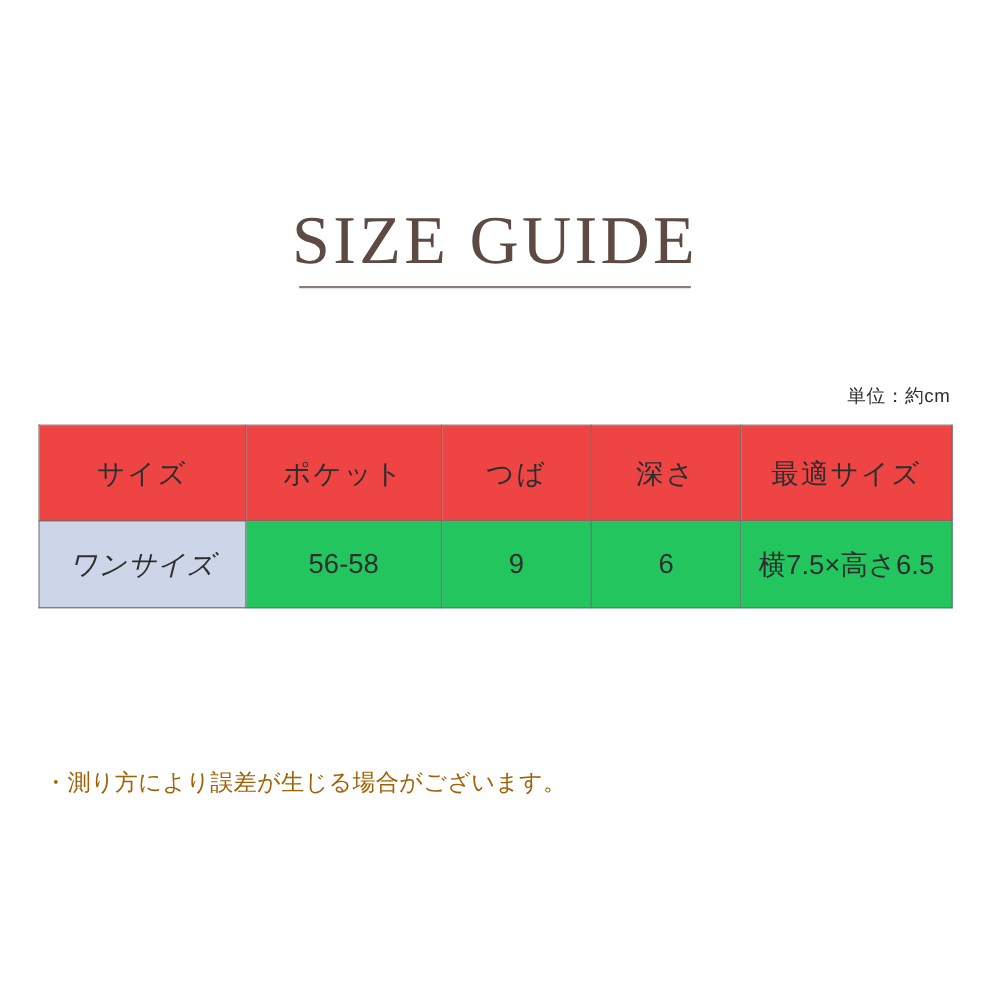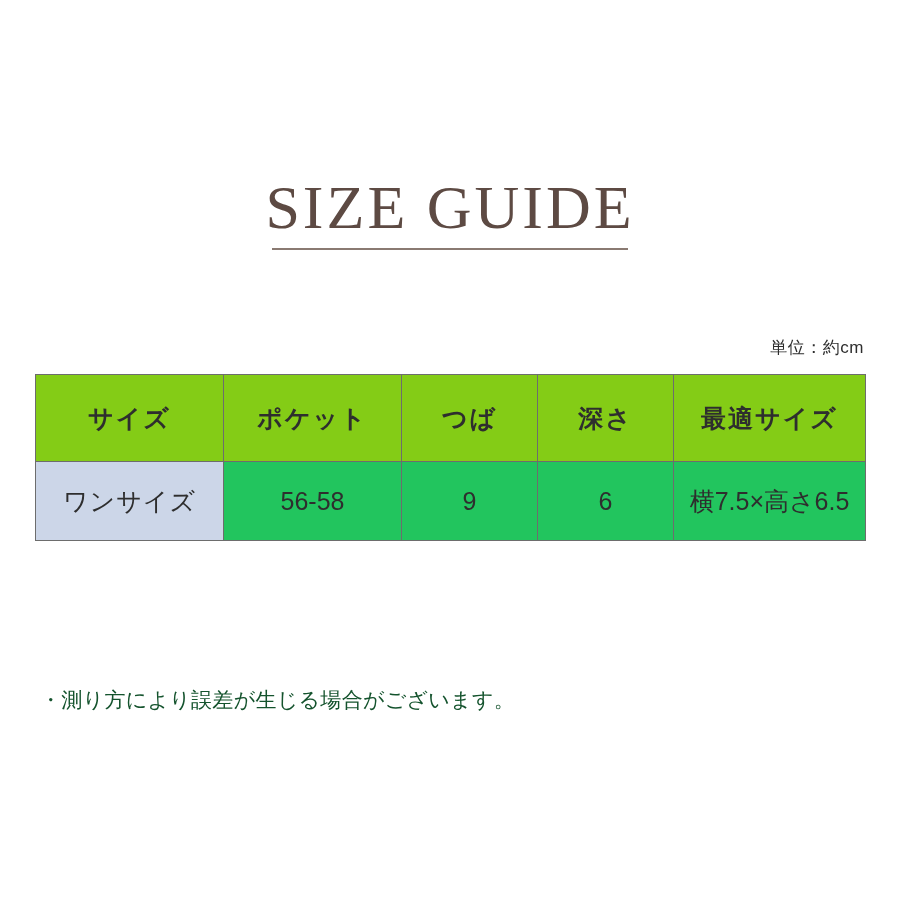--- a/index.html
+++ b/index.html
@@ -12,20 +12,21 @@
     background: #ffffff;
     font-family: "Liberation Sans", sans-serif;
     color: #333333;
     overflow: hidden;
   }
   .page {
     position: relative;
     width: 900px;
     height: 804px;
     box-sizing: border-box;
+    margin-top: 12px;
   }
   .title {
     position: absolute;
     top: 176px;
     left: 0;
     width: 900px;
     text-align: center;
     font-family: "Liberation Serif", serif;
     font-size: 62px;
     letter-spacing: 3px;
@@ -57,52 +58,52 @@
     table-layout: fixed;
   }
   table.size-table th,
   table.size-table td {
     border: 1px solid #6d6d6d;
     text-align: center;
     color: #2e2e2e;
     font-weight: normal;
   }
   table.size-table thead th {
-    background: #84cc16;
+    background: #ef4444;
     height: 84px;
     font-size: 25px;
     letter-spacing: 2px;
-    font-weight: bold;
   }
   table.size-table tbody td {
     height: 76px;
     font-size: 25px;
     background: #22c55e;
   }
   table.size-table tbody td.row-head {
     background: #ccd6e8;
     letter-spacing: 1px;
+    font-style: italic;
   }
   table.size-table td.pocket-cell {
     font-size: 25px;
   }
   .col-1 { width: 188px; }
   .col-2 { width: 178px; }
   .col-3 { width: 136px; }
   .col-4 { width: 136px; }
   .col-5 { width: 192px; }
   .notes {
     position: absolute;
     top: 680px;
     left: 40px;
     width: 820px;
   }
   .note-line {
     font-size: 21px;
-    color: #14532d;
+    color: #a16207;
     line-height: 1.95;
     letter-spacing: 0.3px;
   }
 </style>
 </head>
 <body>
 
 <div class="page">
 
   <div class="title">SIZE GUIDE</div>

